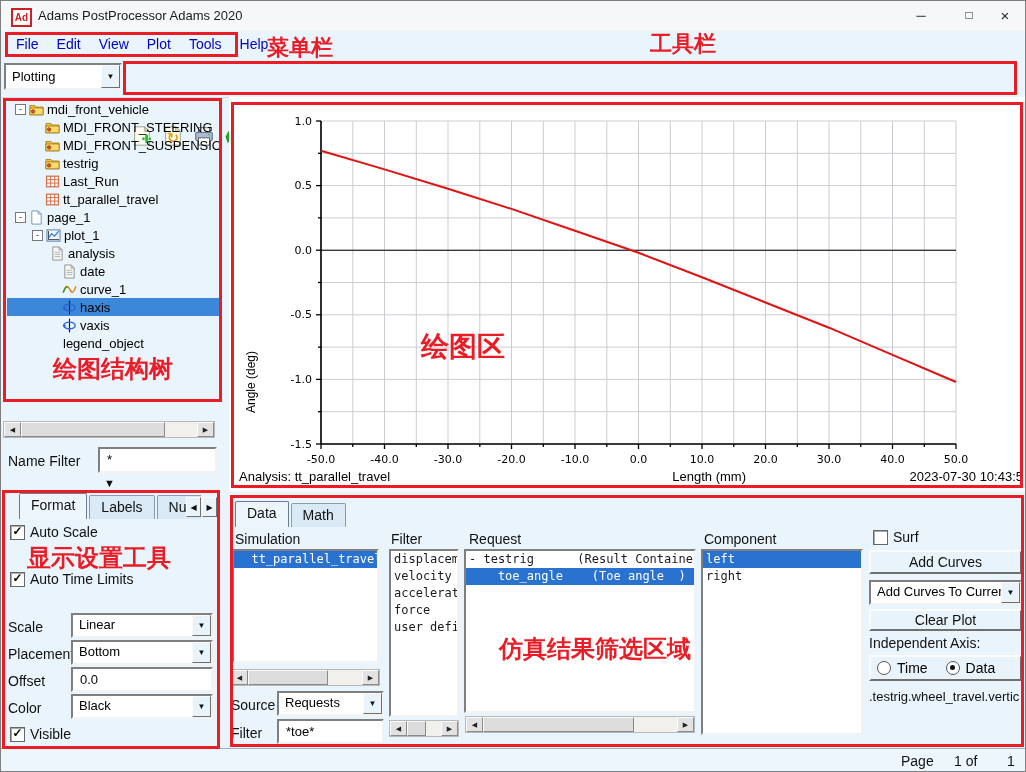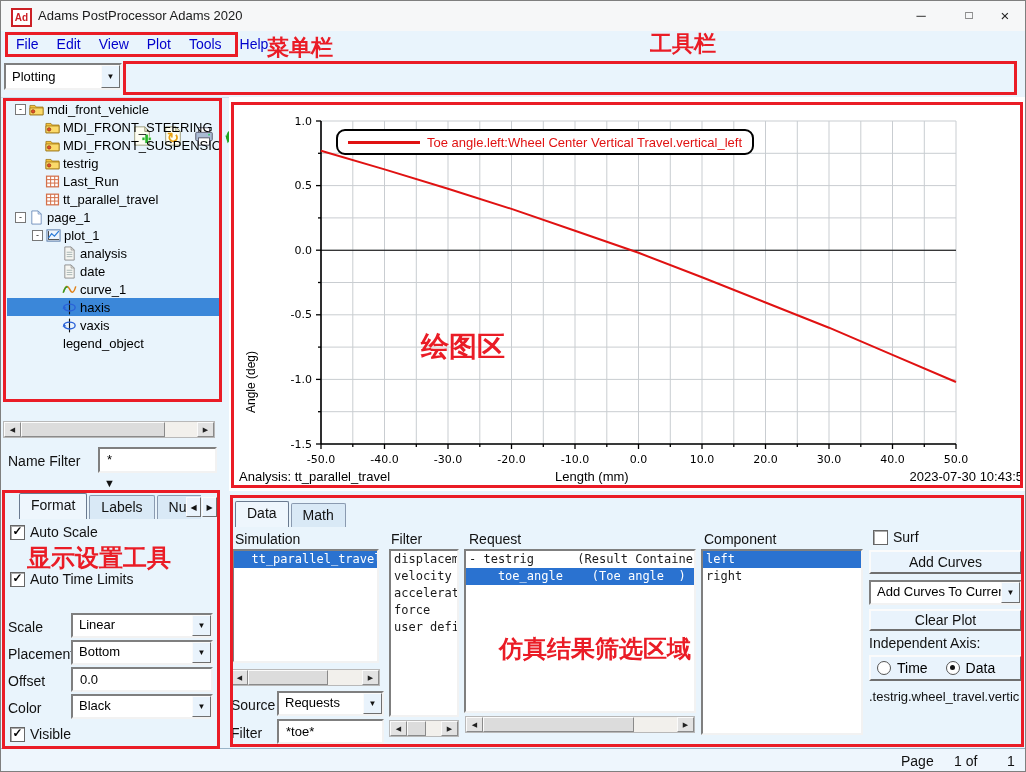--- a/index.html
+++ b/index.html
@@ -363,21 +363,21 @@
       </div>
       <div class="trow" style="padding-left: 25px;">
         <span class="expander">-</span>
         <span class="ticon"><svg width="15" height="15" viewBox="0 0 24 24">
             <rect x="1.5" y="3" width="21" height="18" fill="#eef4fc" stroke="#5578a8" stroke-width="1.5"></rect>
             <path d="M4 18.5 h17 M4 18.5 V5" stroke="#222" stroke-width="1.3"></path>
             <path d="M4 16 l5 -7 4.5 4 7 -8" stroke="#2a7ad8" stroke-width="2" fill="none"></path>
           </svg></span>
         <span class="tlabel">plot_1</span>
       </div>
-      <div class="trow" style="padding-left: 42px;">
+      <div class="trow" style="padding-left: 30px;">
         <span class="tspace"></span>
         <span class="ticon"><svg width="15" height="15" viewBox="0 0 24 24">
             <path d="M4.5 1.5 h10 l5 5 V22.5 h-15 z" fill="#f6f6f2" stroke="#888" stroke-width="1.4"></path>
             <path d="M14.5 1.5 l5 5 h-5 z" fill="#e0e0d8" stroke="#888"></path>
             <path d="M7.5 10 h9 M7.5 13.5 h9 M7.5 17 h9" stroke="#9aa" stroke-width="1.3"></path>
           </svg></span>
         <span class="tlabel">analysis</span>
       </div>
       <div class="trow" style="padding-left: 42px;">
         <span class="tspace"></span>
@@ -546,27 +546,23 @@
           <text x="600.0" y="366" text-anchor="middle">30.0</text>
           <text x="663.5" y="366" text-anchor="middle">40.0</text>
           <text x="727.0" y="366" text-anchor="middle">50.0</text>
           <text x="83" y="27.5" text-anchor="end">1.0</text>
           <text x="83" y="92.1" text-anchor="end">0.5</text>
           <text x="83" y="156.7" text-anchor="end">0.0</text>
           <text x="83" y="221.3" text-anchor="end">-0.5</text>
           <text x="83" y="285.9" text-anchor="end">-1.0</text>
           <text x="83" y="350.5" text-anchor="end">-1.5</text>
         </svg></div>
-    <div id="legend-box">
-      <div id="legend-line"></div>
-      <div id="legend-text">Toe angle.left:Wheel Center Vertical Travel.vertical_left</div>
-    </div>
     <div id="ylabel">Angle (deg)</div>
     <div class="pfoot" style="left:10px">Analysis:  tt_parallel_travel</div>
-    <div class="pfoot" style="left:326px;width:200px;text-align:left">Length (mm)</div>
+    <div class="pfoot" style="left:317px;width:200px;text-align:right">Length (mm)</div>
     <div class="pfoot" style="left:648px;width:146px;text-align:right;overflow:hidden">2023-07-30 10:43:5</div>
   </div>
 
   <div class="tabrow" style="left:234px;top:500px" id="bottom-tabs">
       <span class="tab active">Data</span>
       <span class="tab">Math</span>
     </div>
 
   <div class="hdr" style="left:234px;top:530px">Simulation</div>
   <div class="hdr" style="left:390px;top:530px">Filter</div>
@@ -648,17 +644,18 @@
 
   <div class="rbox" style="left:4px;top:31px;width:233px;height:25px"></div>
   <div class="rbox" style="left:122px;top:60px;width:894px;height:34px"></div>
   <div class="rbox" style="left:2px;top:97px;width:219px;height:304px"></div>
   <div class="rbox" style="left:230px;top:101px;width:792px;height:386px"></div>
   <div class="rbox" style="left:1px;top:489px;width:218px;height:259px"></div>
   <div class="rbox" style="left:229px;top:494px;width:794px;height:252px"></div>
 
   <div class="rtext" style="left:266px;top:32px;font-size:22px">菜单栏</div>
   <div class="rtext" style="left:649px;top:28px;font-size:22px">工具栏</div>
+  <div class="rtext" style="left:52px;top:352px;font-size:24px">绘图结构树</div>
   <div class="rtext" style="left:420px;top:327px;font-size:28px">绘图区</div>
   <div class="rtext" style="left:26px;top:541px;font-size:24px">显示设置工具</div>
   <div class="rtext" style="left:498px;top:632px;font-size:24px">仿真结果筛选区域</div>
 
 </div>
 
 </body></html>

